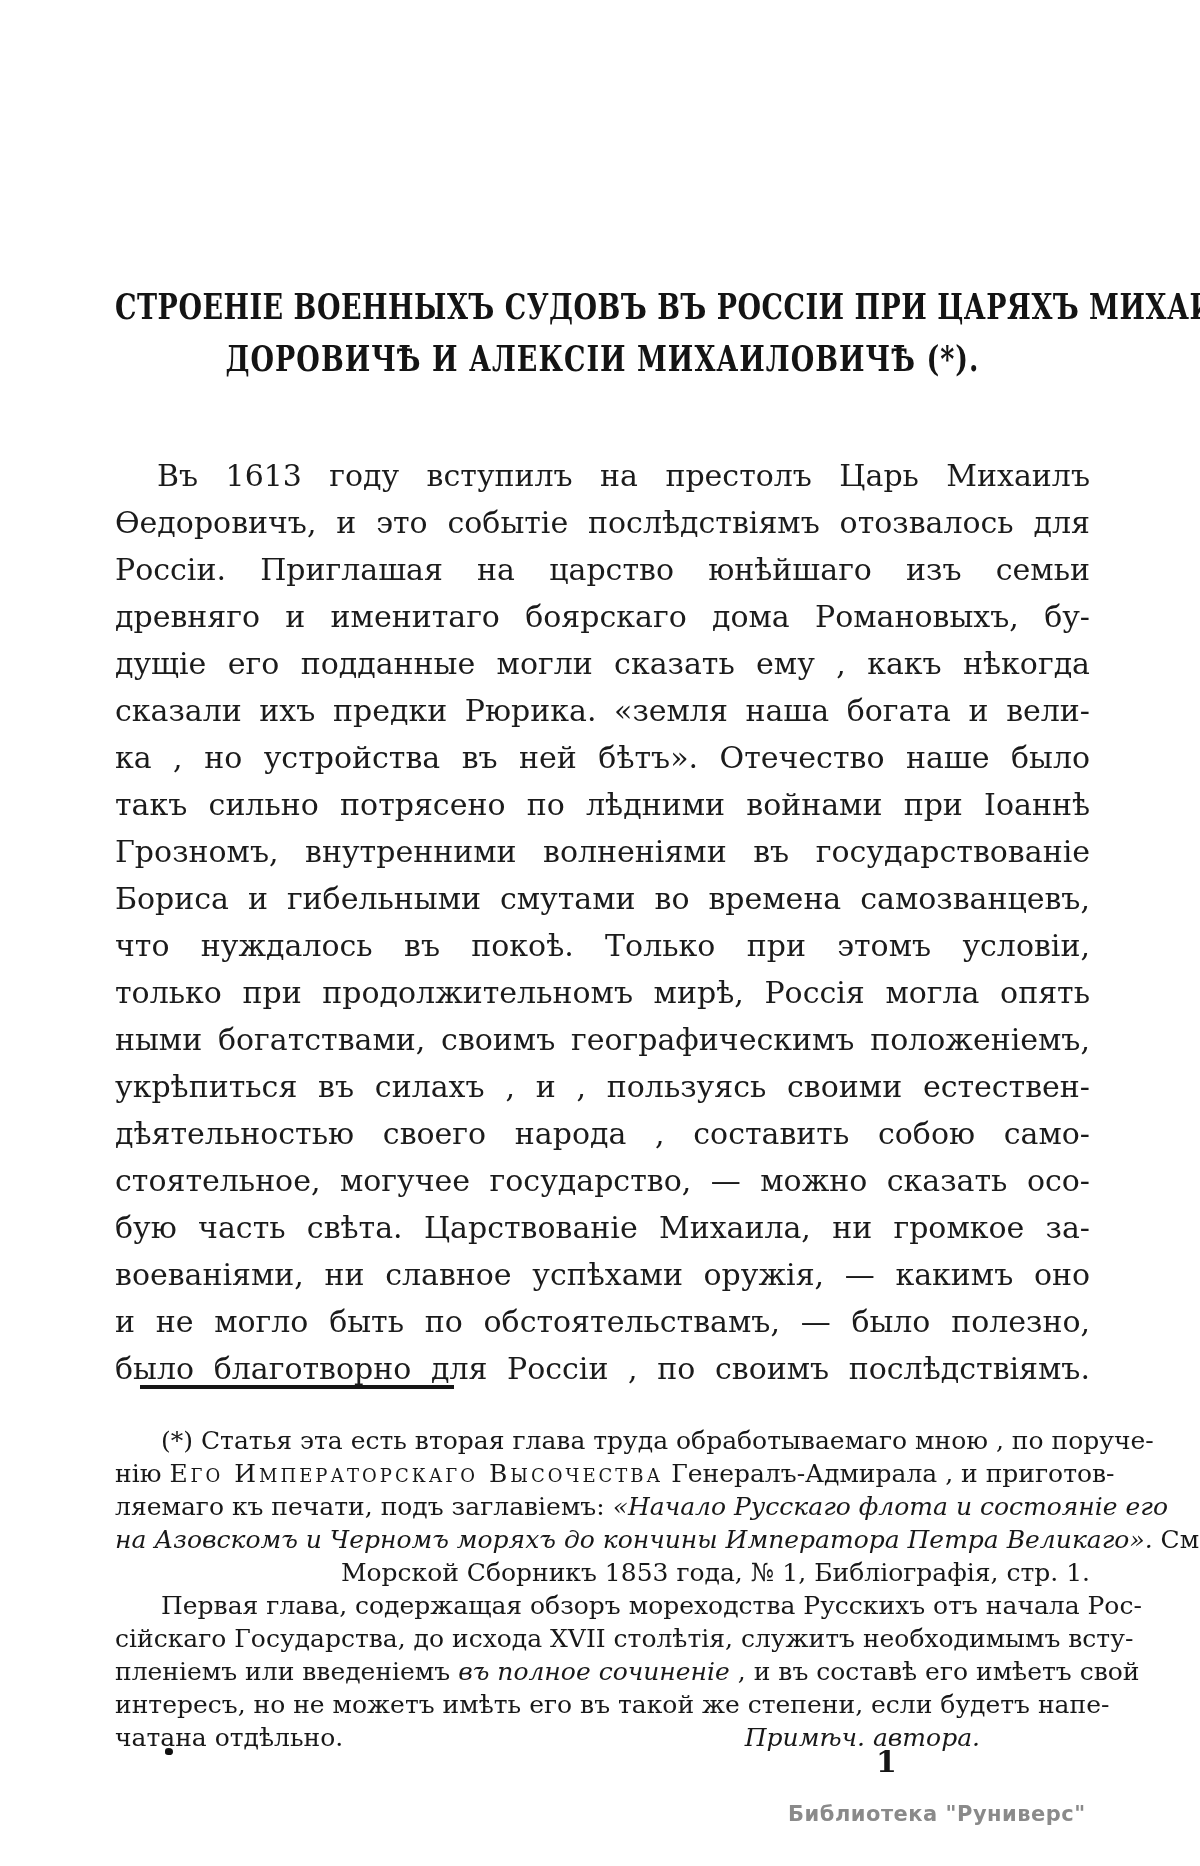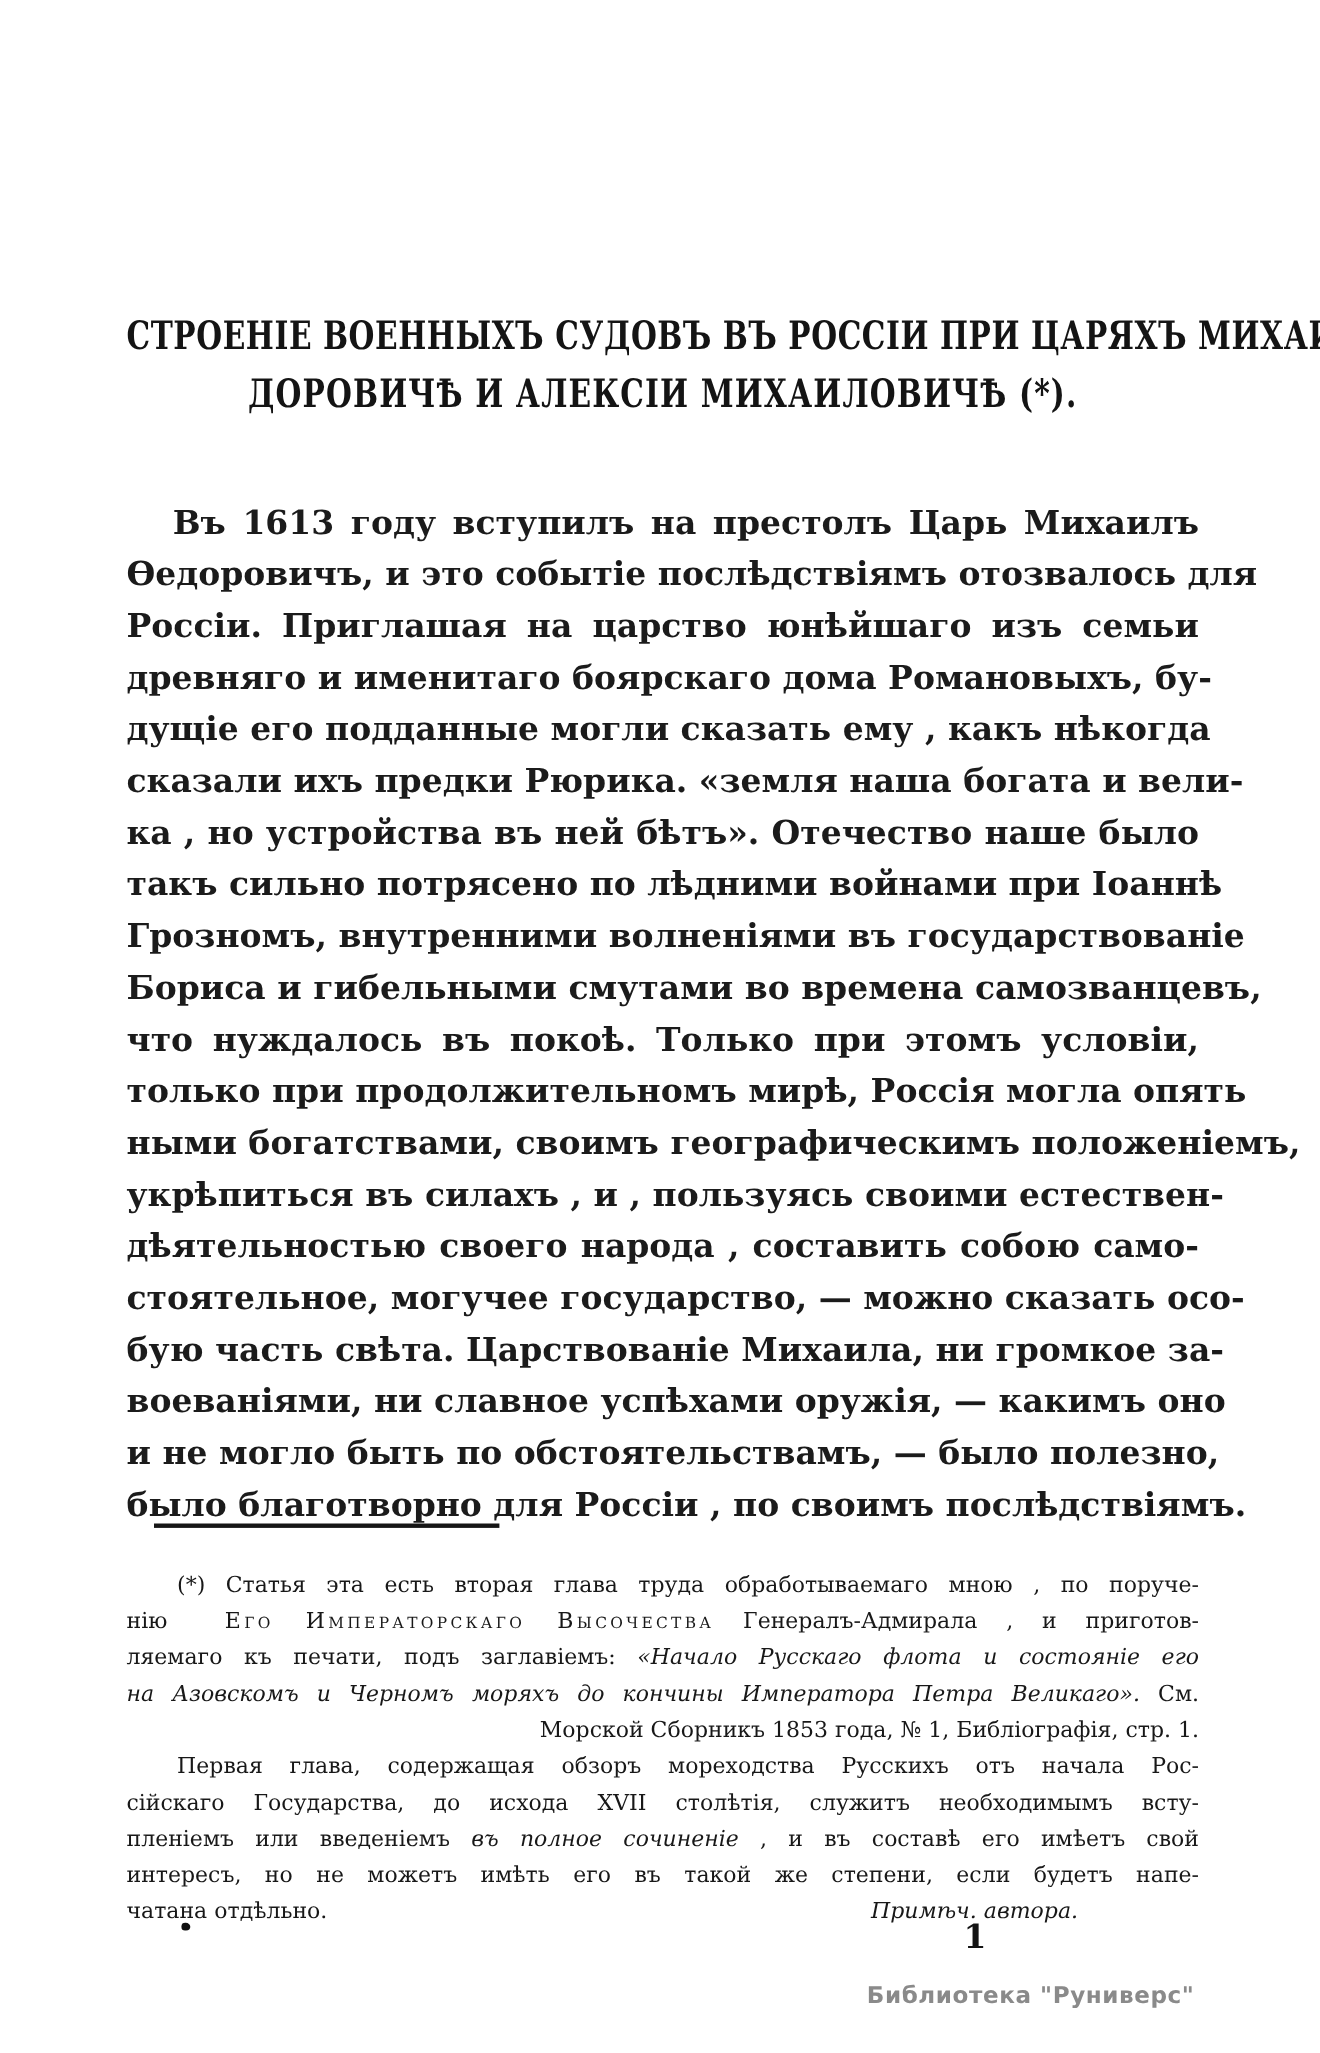--- a/index.html
+++ b/index.html
@@ -18,31 +18,31 @@
     height:52px;font-size:27px;letter-spacing:0.5px;
     transform:scaleY(1.32);transform-origin:50% 0;
     text-align:justify;text-align-last:justify;white-space:nowrap;
   }
   .title-l2{
     height:52px;font-size:27px;letter-spacing:1px;
     transform:scaleY(1.32);transform-origin:50% 0;
     text-align:center;white-space:nowrap;
   }
   
-  .body-text{position:absolute;left:115px;top:452px;width:975px;font-size:30px;line-height:47px;font-weight:bold;}
+  .body-text{position:absolute;left:115px;top:452px;width:975px;font-size:30px;line-height:47px;}
   .bline{height:47px;text-align:justify;text-align-last:justify;white-space:nowrap;}
   .indent1{padding-left:42px;width:933px;}
   
   .fn-rule{position:absolute;left:140px;top:1385px;width:314px;height:4px;background:#161616;}
-  .footnote{position:absolute;left:115px;top:1424px;width:975px;font-size:20px;line-height:33px;color:#181818;}
+  .footnote{position:absolute;left:115px;top:1424px;width:975px;font-size:25px;line-height:33px;color:#181818;}
   .fline{height:33px;text-align:justify;text-align-last:justify;white-space:nowrap;}
   .fline.noj{text-align:right;text-align-last:auto;}
   .findent{padding-left:46px;width:929px;}
   .it{font-style:italic;}
-  .sc{font-variant:small-caps;letter-spacing:3px;margin-left:26px;}
+  .sc{font-variant:small-caps;letter-spacing:3px;}
   .fn-last{
     display:flex;justify-content:space-between;align-items:baseline;
     width:865px;padding-right:110px;
     text-align:left;text-align-last:auto;white-space:nowrap;
   }
   
   .pagenum{position:absolute;left:876px;top:1744px;font-size:30px;font-weight:bold;color:#141414;}
   .speck{position:absolute;left:165px;top:1748px;width:8px;height:7px;background:#101010;border-radius:50% 60% 55% 45%;}
   .watermark{
     position:absolute;left:788px;top:1802px;

